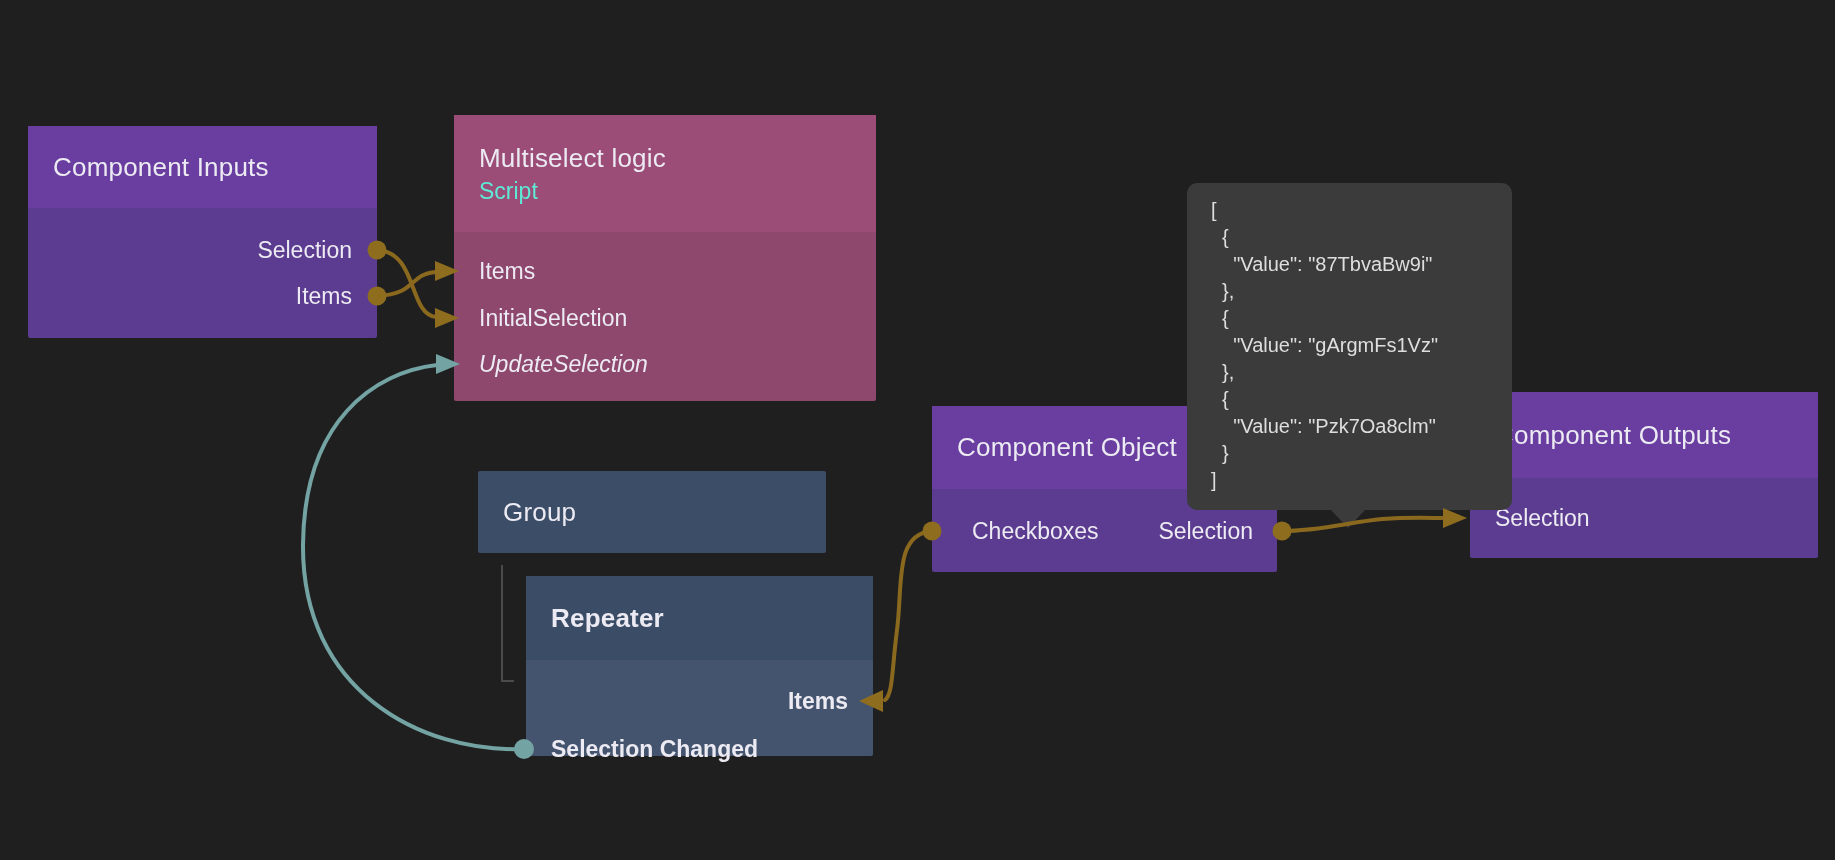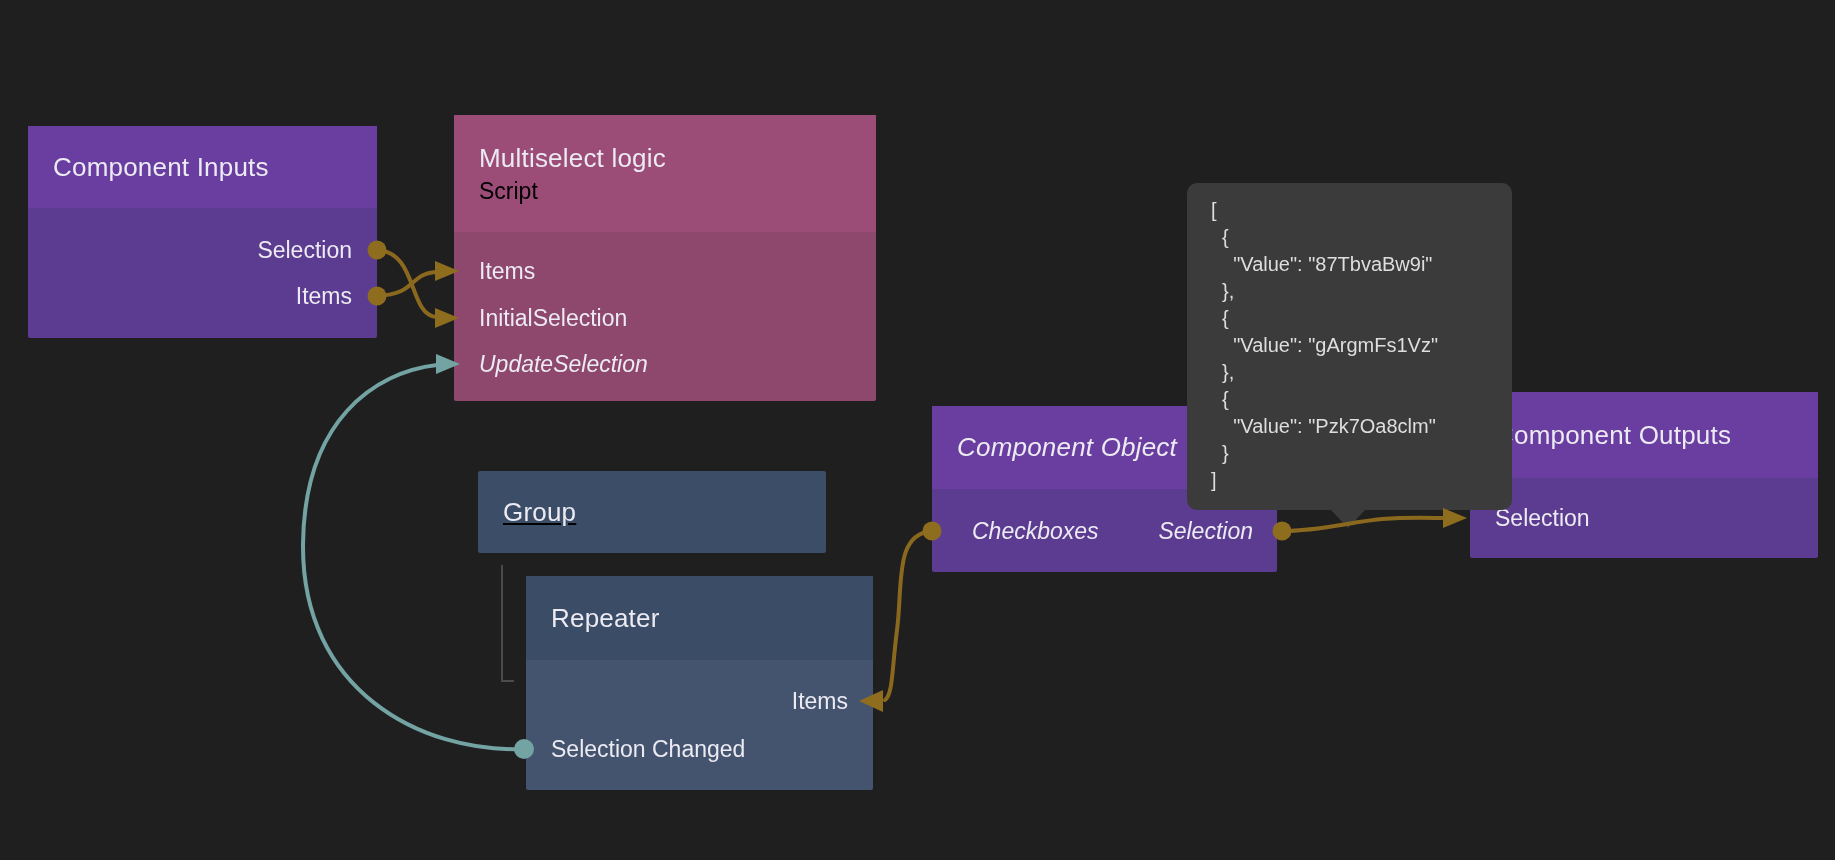--- a/index.html
+++ b/index.html
@@ -4,21 +4,21 @@
 <style>
   html,body{margin:0;padding:0;background:#1f1f20;}
   #canvas{
     position:relative;width:1835px;height:860px;overflow:hidden;
     background:#1f1f20;
     font-family:"Liberation Sans","DejaVu Sans",sans-serif;
   }
   .node{position:absolute;border-radius:2px;z-index:10;}
   .node-header{display:flex;flex-direction:column;justify-content:center;padding-left:25px;box-sizing:border-box;}
   .node-title{font-size:26px;color:#eceaf2;letter-spacing:.2px;white-space:nowrap;}
-  .node-subtitle{font-size:23px;color:#000000;margin-top:4px;white-space:nowrap;}
+  .node-subtitle{font-size:23px;color:#5eead4;margin-top:4px;white-space:nowrap;}
   .purple .node-header{background:#693ea0;}
   .purple{background:#5c3c90;}
   .mauve .node-header{background:#9b4d78;}
   .mauve{background:#8e486d;}
   .slate .node-header{background:#3b4c66;}
   .slate{background:#44546e;}
   .group-node{background:#3c4d68;}
   .port{position:absolute;height:32px;line-height:32px;font-size:23px;color:#eceaf2;box-sizing:border-box;white-space:nowrap;}
   .port.left{left:0;padding-left:25px;text-align:left;}
   .port.right{right:0;padding-right:25px;text-align:right;width:100%;}
@@ -74,39 +74,39 @@
       <span>Items</span>
     </div>
     <div class="port left" style="top:187px;">
       <span>InitialSelection</span>
     </div>
     <div class="port left" style="top:233px;font-style:italic;">
       <span>UpdateSelection</span>
     </div>
   </div>
 
-  <div class="node group-node" style="left:478px;top:471px;width:348px;height:82px;text-decoration:underline;">
+  <div class="node group-node" style="left:478px;top:471px;width:348px;height:82px;">
     <div class="node-header" style="height:82px;">
       <div class="node-title">Group</div>
     </div>
   </div>
 
-  <div class="node slate" style="left:526px;top:576px;width:347px;height:214px;">
+  <div class="node slate" style="left:526px;top:576px;width:347px;height:180px;font-weight:bold;">
     <div class="node-header" style="height:84px;">
       <div class="node-title">Repeater</div>
     </div>
     <div class="port right" style="top:109px;">
       <span>Items</span>
     </div>
     <div class="port left" style="top:157px;">
       <span>Selection Changed</span>
     </div>
   </div>
 
-  <div class="node purple" style="left:932px;top:406px;width:345px;height:166px;font-style:italic;">
+  <div class="node purple" style="left:932px;top:406px;width:345px;height:166px;">
     <div class="node-header" style="height:83px;">
       <div class="node-title">Component Object</div>
     </div>
     <div class="port halfL" style="top:109px;">
       <span>Checkboxes</span>
     </div>
     <div class="port halfR" style="top:109px;">
       <span>Selection</span>
     </div>
   </div>

